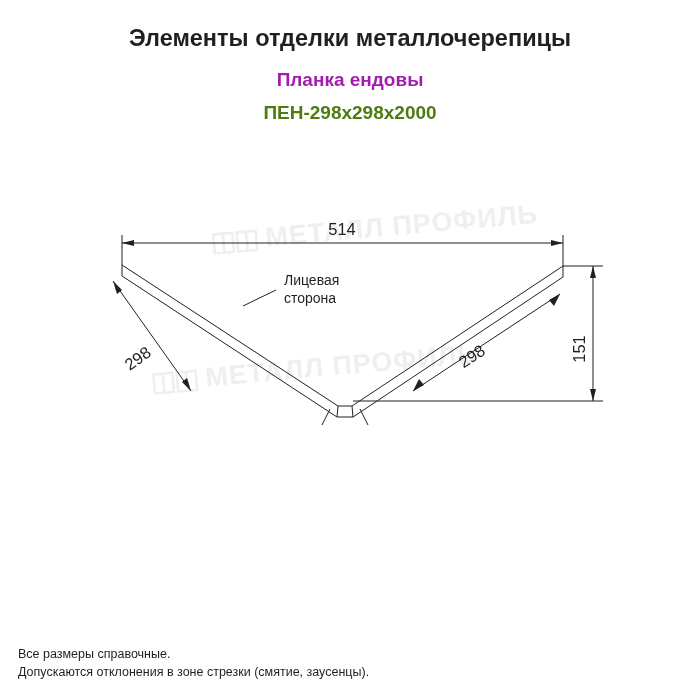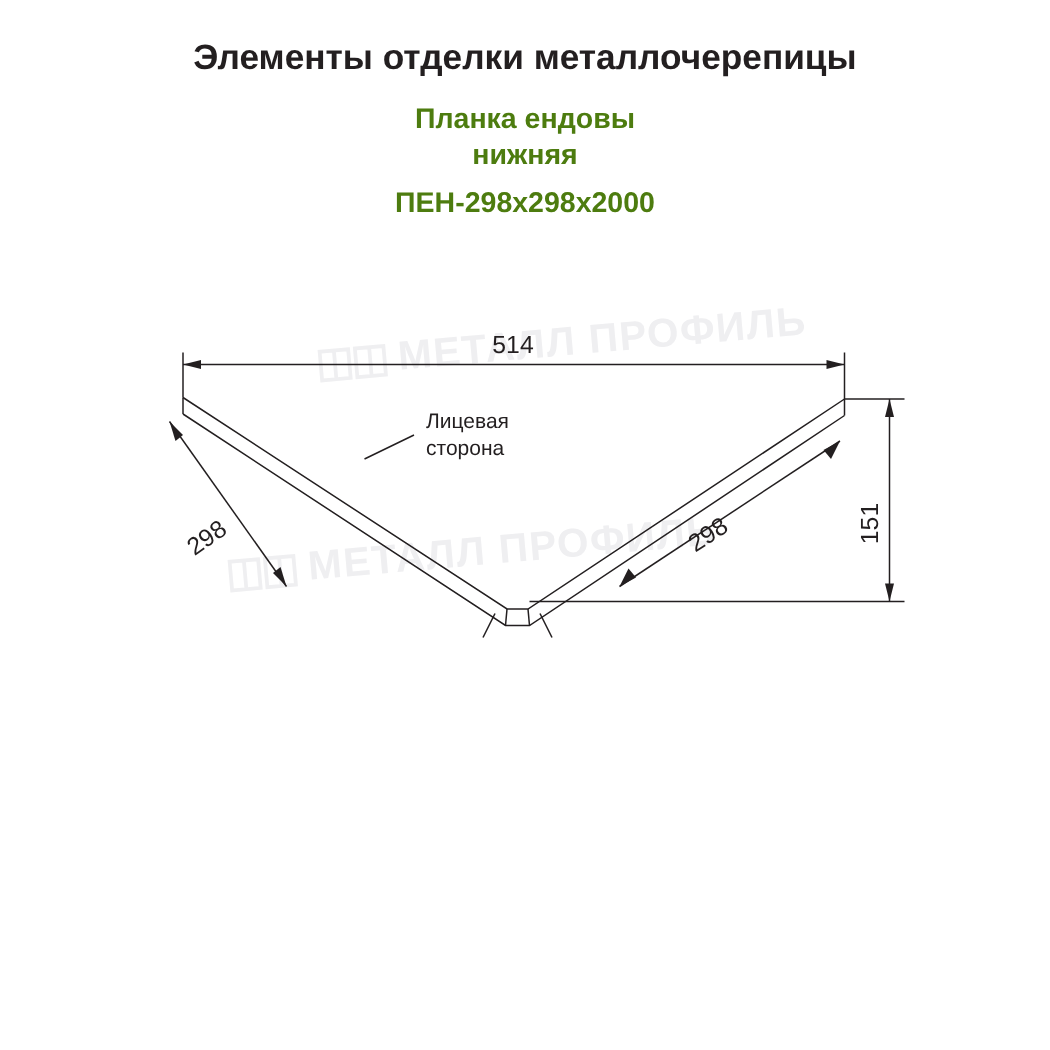--- a/index.html
+++ b/index.html
@@ -34,21 +34,21 @@
     font-weight: bold;
     letter-spacing: 0px;
     line-height: 1.1;
     color: #231f20;
   }
   .sub-title {
     margin-top: 16px;
     font-size: 19px;
     font-weight: bold;
     line-height: 1.25;
-    color: #4d7c0f;
+    color: #a21caf;
   }
   .code-title {
     margin-top: 10px;
     font-size: 19px;
     font-weight: bold;
     color: #4d7c0f;
   }
   .drawing {
     position: absolute;
     top: 163px;
@@ -91,21 +91,20 @@
 </style>
 </head>
 <body>
 
 <div class="page">
 
   <div class="title-block">
     <div class="main-title">Элементы отделки металлочерепицы</div>
     <div class="sub-title">
       <div>Планка ендовы</div>
-      <div>нижняя</div>
     </div>
     <div class="code-title">ПЕН-298x298x2000</div>
   </div>
 
   <div class="wm wm1">
     <span class="wm-mark">◫◫</span><span>МЕТАЛЛ ПРОФИЛЬ</span>
   </div>
   <div class="wm wm2">
     <span class="wm-mark">◫◫</span><span>МЕТАЛЛ ПРОФИЛЬ</span>
   </div>
@@ -159,14 +158,18 @@
         <text x="141" y="200" font-size="16.5" text-anchor="middle" transform="rotate(-35 141 200)">298</text>
 
         <text x="475" y="198" font-size="16.5" text-anchor="middle" transform="rotate(-33 475 198)">298</text>
 
         <text x="284" y="122" font-size="14" text-anchor="start">Лицевая</text>
         <text x="284" y="140" font-size="14" text-anchor="start">сторона</text>
       </g>
     </svg>
   </div>
 
+  <div class="footer">
+    <div>Все размеры справочные.</div>
+    <div>Допускаются отклонения в зоне стрезки (смятие, заусенцы).</div>
+  </div>
 
 </div>
 
 </body></html>

